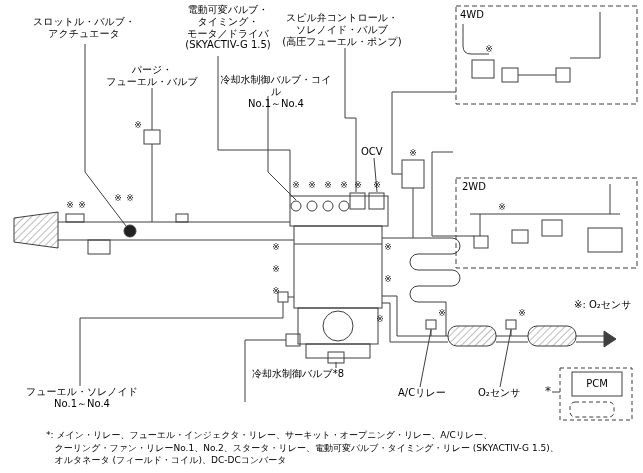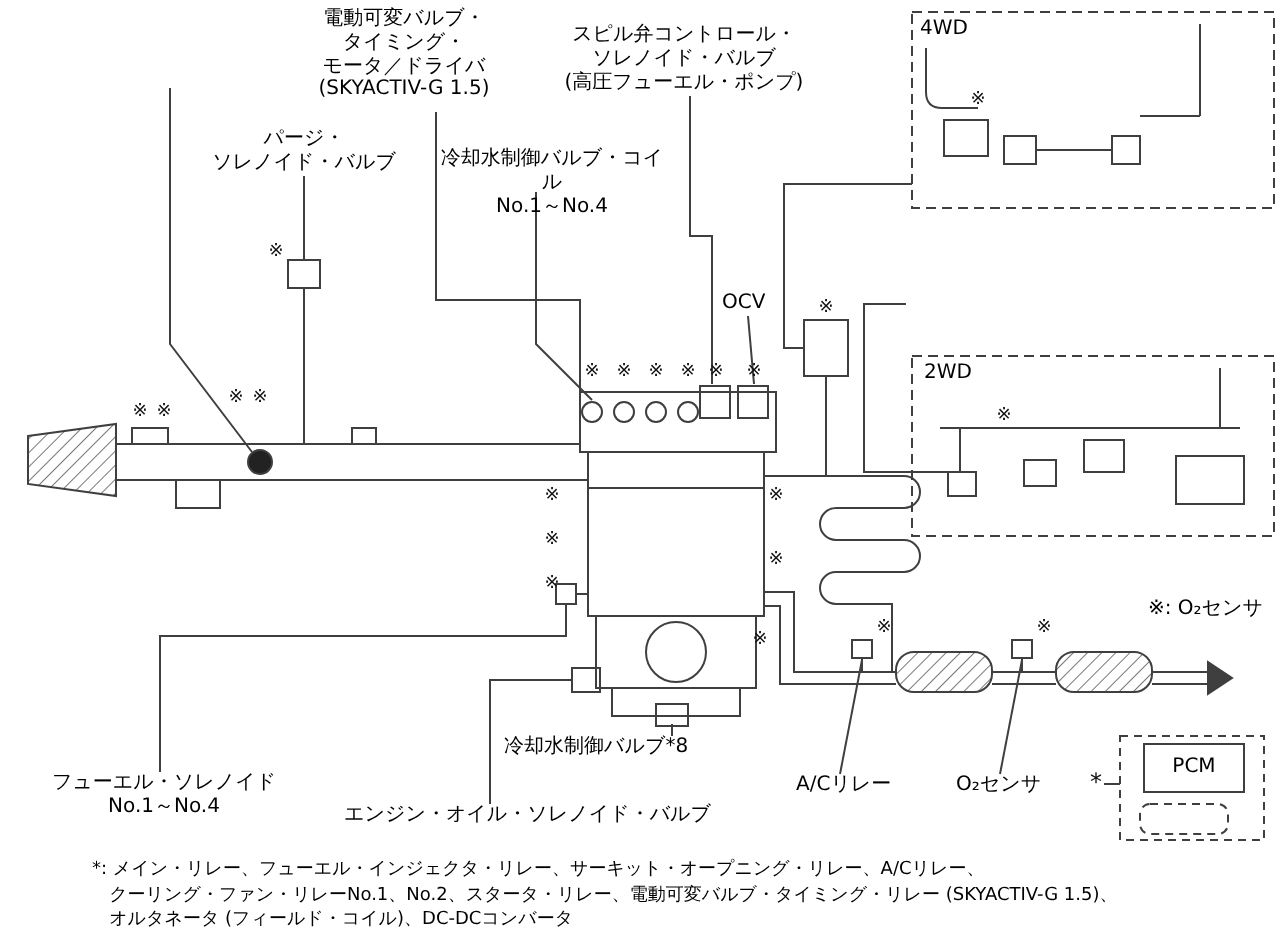--- a/index.html
+++ b/index.html
@@ -131,39 +131,40 @@
       <text x="380" y="322">※</text>
       <text x="413" y="156">※</text>
       <text x="489" y="52">※</text>
       <text x="502" y="210">※</text>
       <text x="442" y="316">※</text>
       <text x="522" y="316">※</text>
       <text x="548" y="395" font-size="12">*</text>
     </g>
   </svg>
 
-  <div class="lbl c" style="left:148px;top:4px;width:108px">電動可変バルブ・
+  <div class="lbl c" style="left:28px;top:16px;width:112px">スロットル・バルブ・
+アクチュエータ</div>
+  <div class="lbl c" style="left:174px;top:4px;width:108px">電動可変バルブ・
 タイミング・
 モータ／ドライバ
 (SKYACTIV-G 1.5)</div>
   <div class="lbl c" style="left:278px;top:12px;width:128px">スピル弁コントロール・
 ソレノイド・バルブ
 (高圧フューエル・ポンプ)</div>
   <div class="lbl" style="left:460px;top:9px">4WD</div>
   <div class="lbl c" style="left:106px;top:64px;width:92px">パージ・
-ソレノイド・バルブ</div>
+フューエル・バルブ</div>
   <div class="lbl c" style="left:218px;top:74px;width:116px">冷却水制御バルブ・コイル
 No.1～No.4</div>
   <div class="lbl" style="left:361px;top:146px">OCV</div>
   <div class="lbl" style="left:462px;top:181px">2WD</div>
   <div class="lbl" style="left:574px;top:299px">※: O₂センサ</div>
   <div class="lbl pcm-box-label" style="left:572px;top:372px;width:50px;height:24px">PCM</div>
   <div class="lbl" style="left:252px;top:368px">冷却水制御バルブ*8</div>
   <div class="lbl" style="left:398px;top:387px">A/Cリレー</div>
   <div class="lbl" style="left:478px;top:387px">O₂センサ</div>
   <div class="lbl c" style="left:20px;top:386px;width:124px">フューエル・ソレノイド
 No.1～No.4</div>
-  <div class="lbl" style="left:172px;top:402px">エンジン・オイル・ソレノイド・バルブ</div>
   <div class="lbl footnote" style="left:46px;top:429px;width:594px">*: メイン・リレー、フューエル・インジェクタ・リレー、サーキット・オープニング・リレー、A/Cリレー、
    クーリング・ファン・リレーNo.1、No.2、スタータ・リレー、電動可変バルブ・タイミング・リレー (SKYACTIV-G 1.5)、
    オルタネータ (フィールド・コイル)、DC-DCコンバータ</div>
 
 </div>
 
 </body></html>

